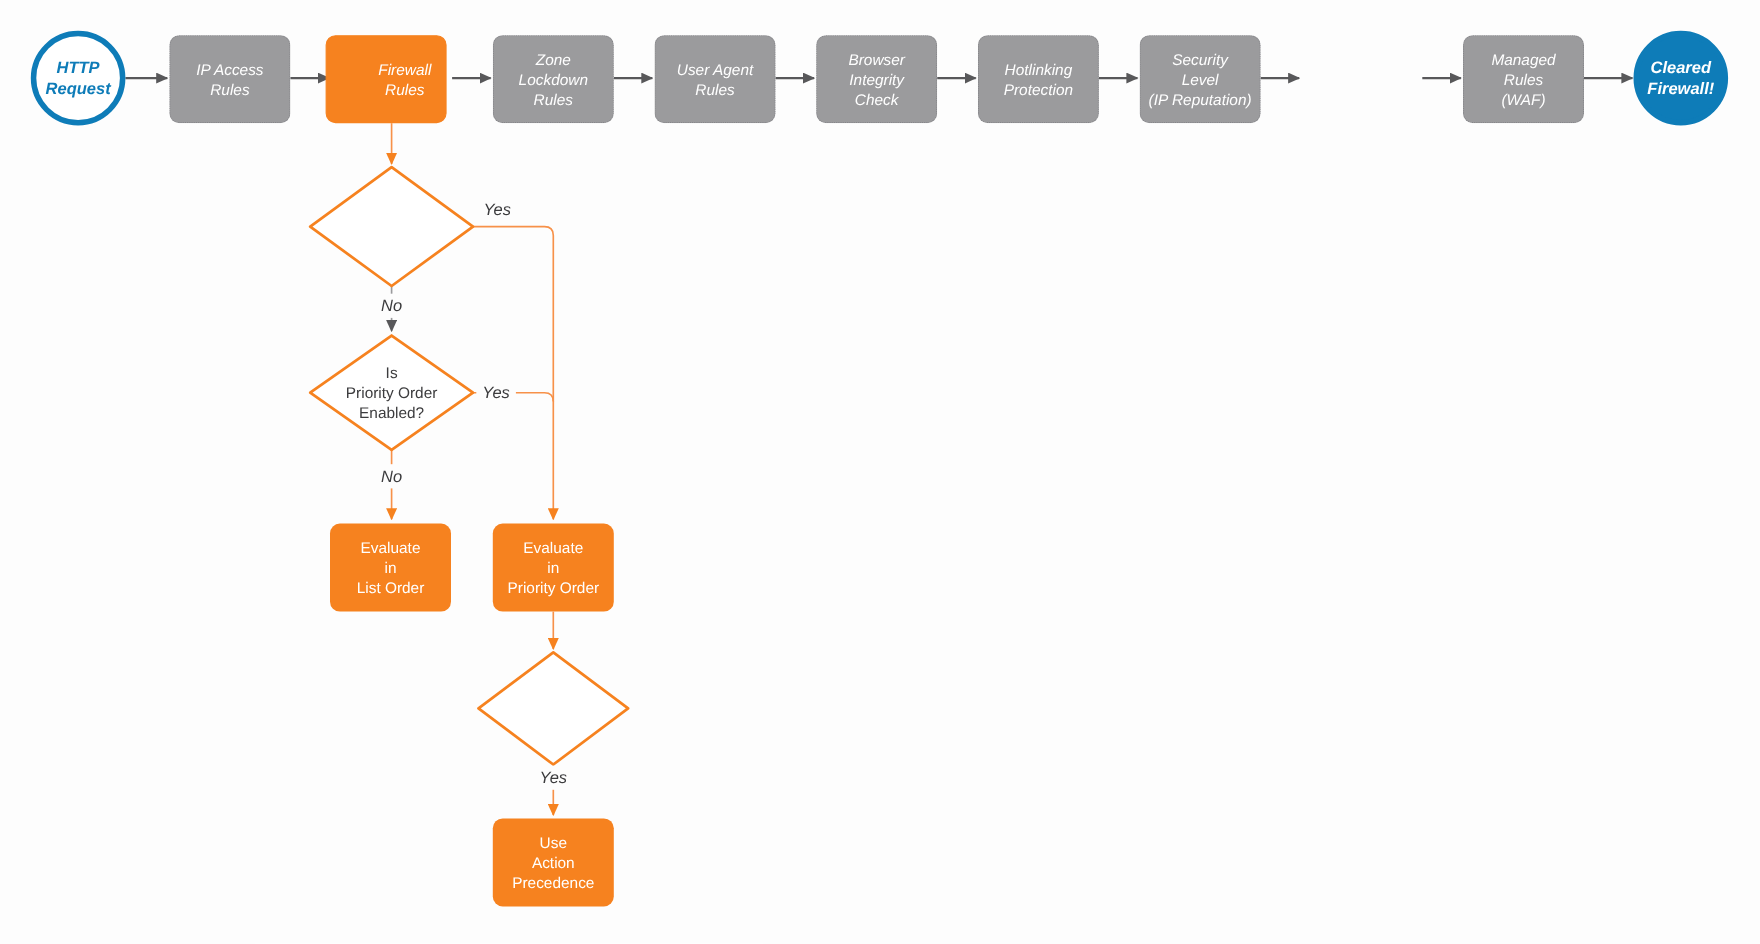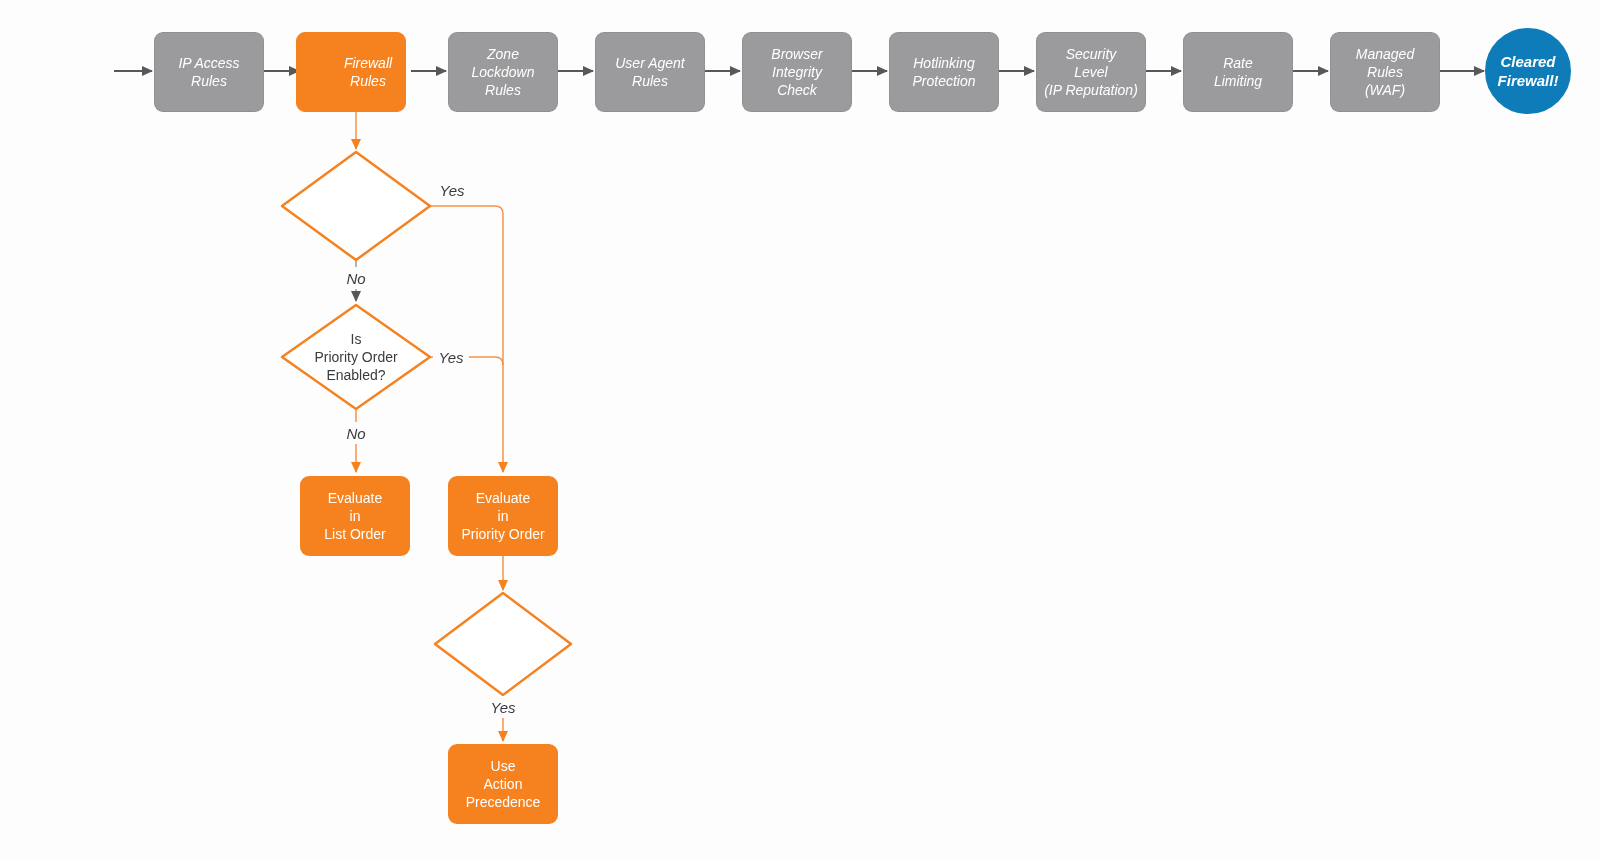--- a/index.html
+++ b/index.html
@@ -79,20 +79,24 @@
     <path class="wire orange" d="M430,357 H495 Q503,357 503,365"></path>
     <path class="wire orange" d="M356,409 V472" marker-end="url(#ah-orange)"></path>
     <path class="wire orange" d="M503,556 V590" marker-end="url(#ah-orange)"></path>
     <path class="wire orange" d="M503,695 V741" marker-end="url(#ah-orange)"></path>
 
     <polygon class="diamond" points="356,152 430,206 356,260 282,206"></polygon>
     <polygon class="diamond" points="356,305 430,357 356,409 282,357"></polygon>
     <polygon class="diamond" points="503,593 571,644 503,695 435,644"></polygon>
   </svg>
 
+  <div class="node circle start" style="left:28px;top:28px;">
+    <span>HTTP
+Request</span>
+  </div>
   <div class="node circle end" style="left:1485px;top:28px;">
     <span>Cleared
 Firewall!</span>
   </div>
 
   <div class="node step" style="left:154px;top:32px;">
     <span>IP Access
 Rules</span>
   </div>
   <div class="node step highlight" style="left:296px;top:32px;padding-left:34px;">
@@ -114,24 +118,20 @@
   </div>
   <div class="node step" style="left:742px;top:32px;">
     <span>Browser
 Integrity
 Check</span>
   </div>
   <div class="node step" style="left:1036px;top:32px;">
     <span>Security
 Level
 (IP Reputation)</span>
-  </div>
-  <div class="node step" style="left:1183px;top:32px;">
-    <span>Rate
-Limiting</span>
   </div>
   <div class="node step" style="left:1330px;top:32px;">
     <span>Managed
 Rules
 (WAF)</span>
   </div>
 
   <div class="decision-label" style="left:282px;top:305px;width:148px;height:104px;">
     <span>Is
 Priority Order

